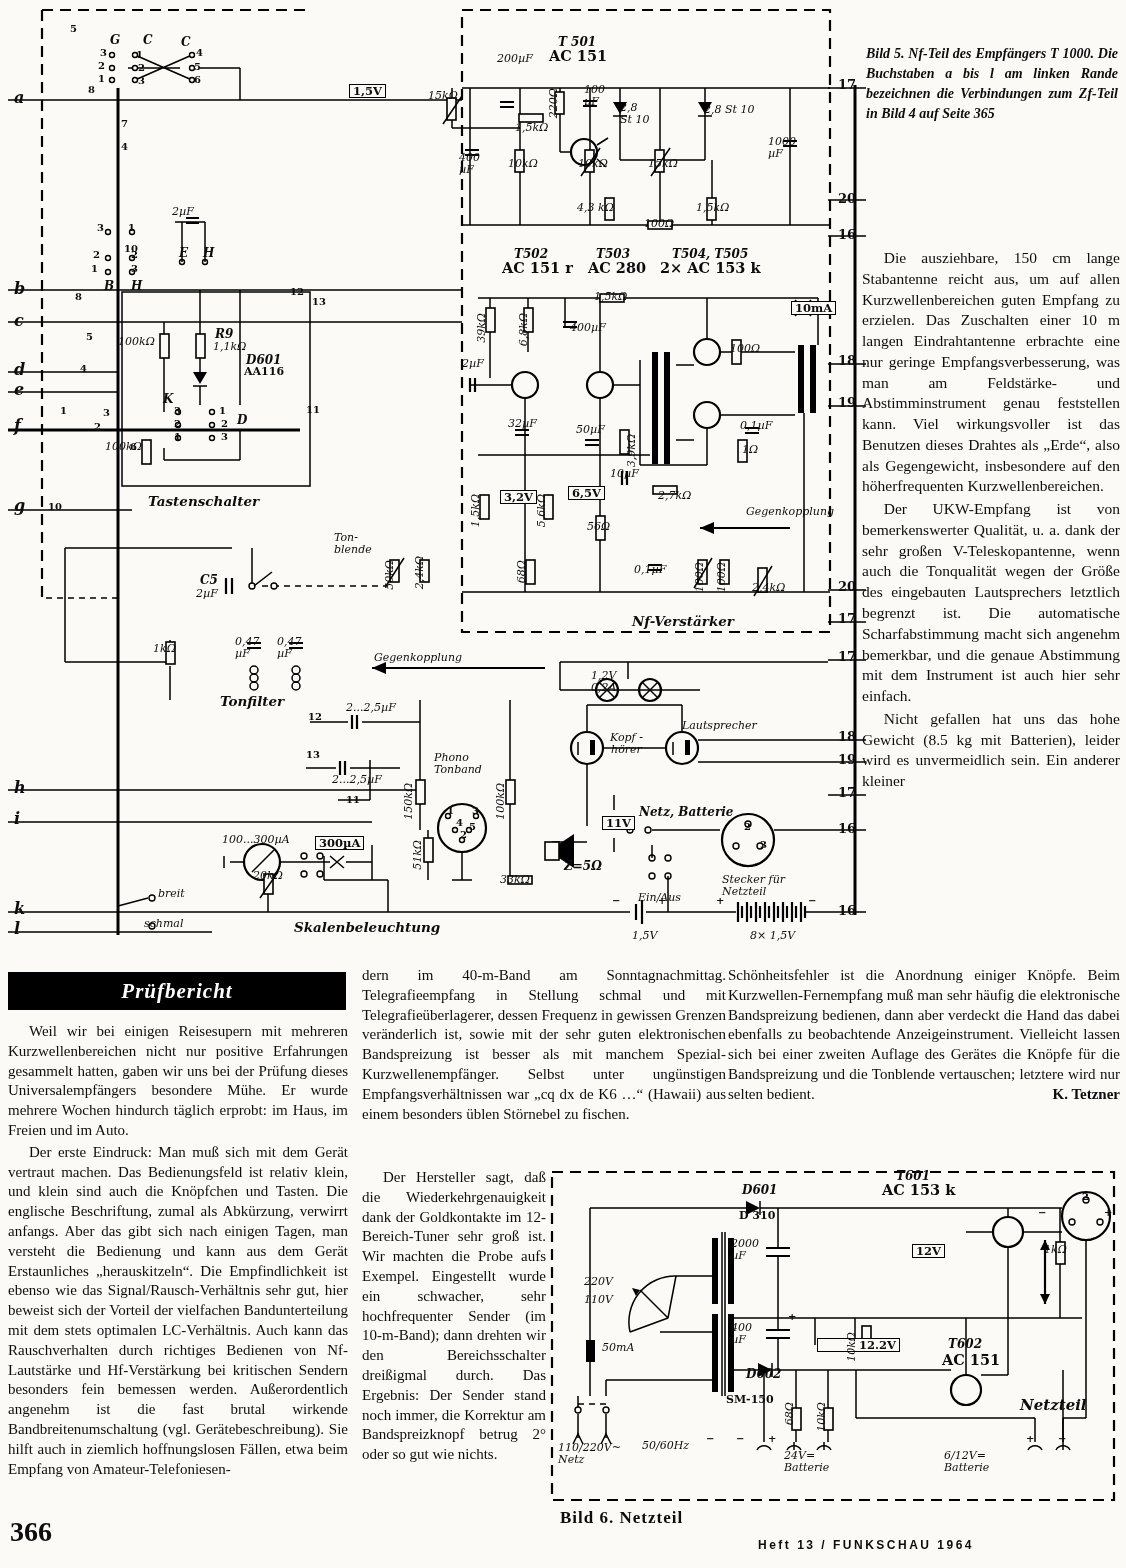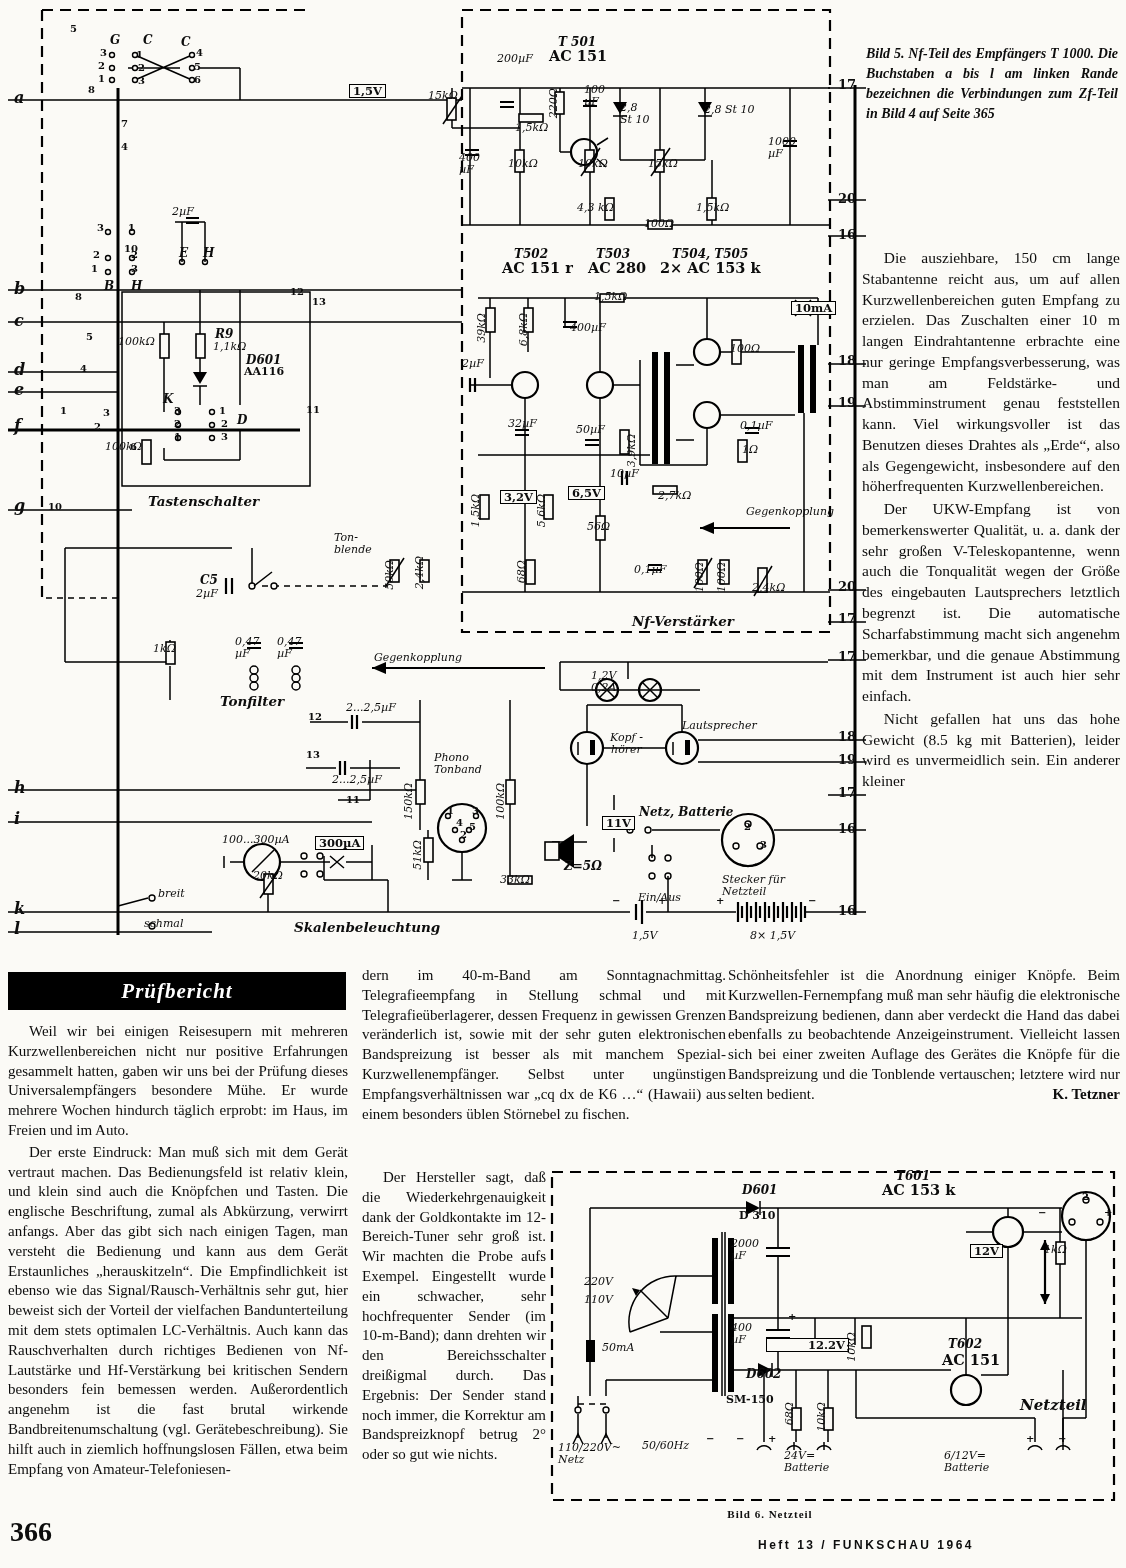--- a/index.html
+++ b/index.html
@@ -12,22 +12,22 @@
        font-size:14px;line-height:1.42;text-align:justify;}
   #right-col{left:862px;top:248px;width:258px;font-size:15.5px;line-height:1.34;}
   #pruef-head{position:absolute;left:8px;top:972px;width:338px;height:38px;background:#000;
        display:flex;align-items:center;justify-content:center;}
   #pruef-head span{color:#fff;font-style:italic;font-weight:bold;font-size:21px;letter-spacing:1px;}
   #col1{left:8px;top:1022px;width:340px;}
   #col2a{left:362px;top:966px;width:364px;}
   #col2b{left:362px;top:1168px;width:184px;}
   #col3{left:728px;top:966px;width:392px;}
   #author{float:right;font-weight:bold;}
-  #fig6-caption{position:absolute;left:560px;top:1508px;width:420px;text-align:center;
-       font-size:11px;font-weight:bold;letter-spacing:1px;}
+  #fig6-caption{position:absolute;left:560px;top:1508px;width:420px;
+       font-size:17px;font-weight:bold;letter-spacing:1px;}
   #page-number{position:absolute;left:10px;top:1516px;font-size:28px;font-weight:bold;}
   #footer{position:absolute;left:758px;top:1538px;font-size:12px;font-weight:bold;letter-spacing:2.5px;
        font-family:"Liberation Sans",sans-serif;}
   
   #schem-svg{position:absolute;left:0;top:0;}
   .w{stroke:#000;fill:none;stroke-width:1.5;}
   .w2{stroke:#000;fill:none;stroke-width:2.2;}
   .w3{stroke:#000;fill:none;stroke-width:3;}
   .wd{stroke:#000;fill:none;stroke-width:2.2;stroke-dasharray:11 7;}
   .wdt{stroke:#000;fill:none;stroke-width:1.3;stroke-dasharray:6 5;}
@@ -451,28 +451,28 @@
     <div class="lab s" style="left: 612px; top: 896px;">−</div>
     <div class="lab s" style="left: 658px; top: 896px;">+</div>
     <div class="lab s" style="left: 716px; top: 896px;">+</div>
     <div class="lab s" style="left: 808px; top: 896px;">−</div>
     <div class="lab bi" style="left: 896px; top: 1170px;">T601</div>
     <div class="lab bb" style="left: 882px; top: 1182px;">AC 153 k</div>
     <div class="lab bi" style="left: 742px; top: 1184px;">D601</div>
     <div class="lab b" style="left: 739px; top: 1210px;">D 310</div>
     <div class="lab i" style="left: 731px; top: 1238px;">2000
 µF</div>
-    <div class="lab bx" style="left: 970px; top: 1244px;">12V</div>
+    <div class="lab bx" style="left: 912px; top: 1244px;">12V</div>
     <div class="lab i" style="left: 1044px; top: 1244px;">1kΩ</div>
     <div class="lab i" style="left: 584px; top: 1276px;">220V</div>
     <div class="lab i" style="left: 584px; top: 1294px;">110V</div>
     <div class="lab i" style="left: 602px; top: 1342px;">50mA</div>
     <div class="lab i" style="left: 731px; top: 1322px;">400
 µF</div>
-    <div class="lab bx" style="left: 766px; top: 1338px; padding-left: 41px;">12.2V</div>
+    <div class="lab bx" style="left: 817px; top: 1338px; padding-left: 41px;">12.2V</div>
     <div class="lab v" style="left: 846px; top: 1332px;">10kΩ</div>
     <div class="lab bi" style="left: 948px; top: 1338px;">T602</div>
     <div class="lab bb" style="left: 942px; top: 1352px;">AC 151</div>
     <div class="lab bi" style="left: 746px; top: 1368px;">D602</div>
     <div class="lab b" style="left: 726px; top: 1394px;">SM-150</div>
     <div class="lab v" style="left: 784px; top: 1402px;">68Ω</div>
     <div class="lab v" style="left: 816px; top: 1402px;">10kΩ</div>
     <div class="lab i" style="left: 558px; top: 1442px;">110/220V~
 Netz</div>
     <div class="lab i" style="left: 642px; top: 1440px;">50/60Hz</div>

